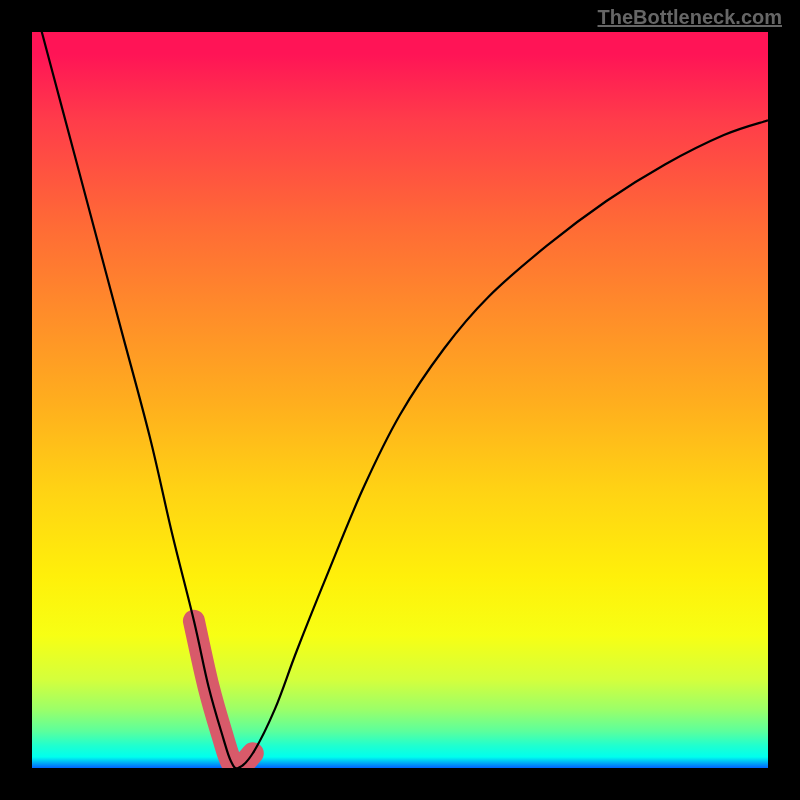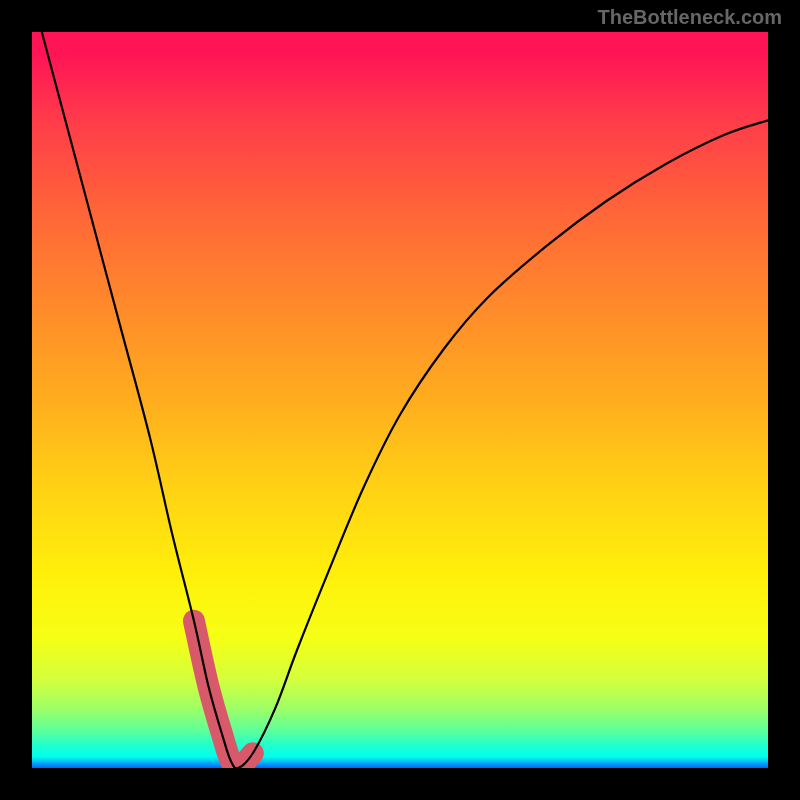--- a/index.html
+++ b/index.html
@@ -11,20 +11,21 @@
       font-family: Arial, sans-serif;
     }
     .watermark {
       position: absolute;
       top: 6px;
       right: 18px;
       color: #666;
       font-size: 20px;
       font-weight: bold;
       z-index: 10;
+      text-decoration: underline;
     }
     .chart-area {
       position: absolute;
       left: 32px;
       top: 32px;
       width: 736px;
       height: 736px;
       background: linear-gradient(to bottom,
         #ff1456 0%,
         #ff1456 3%,

